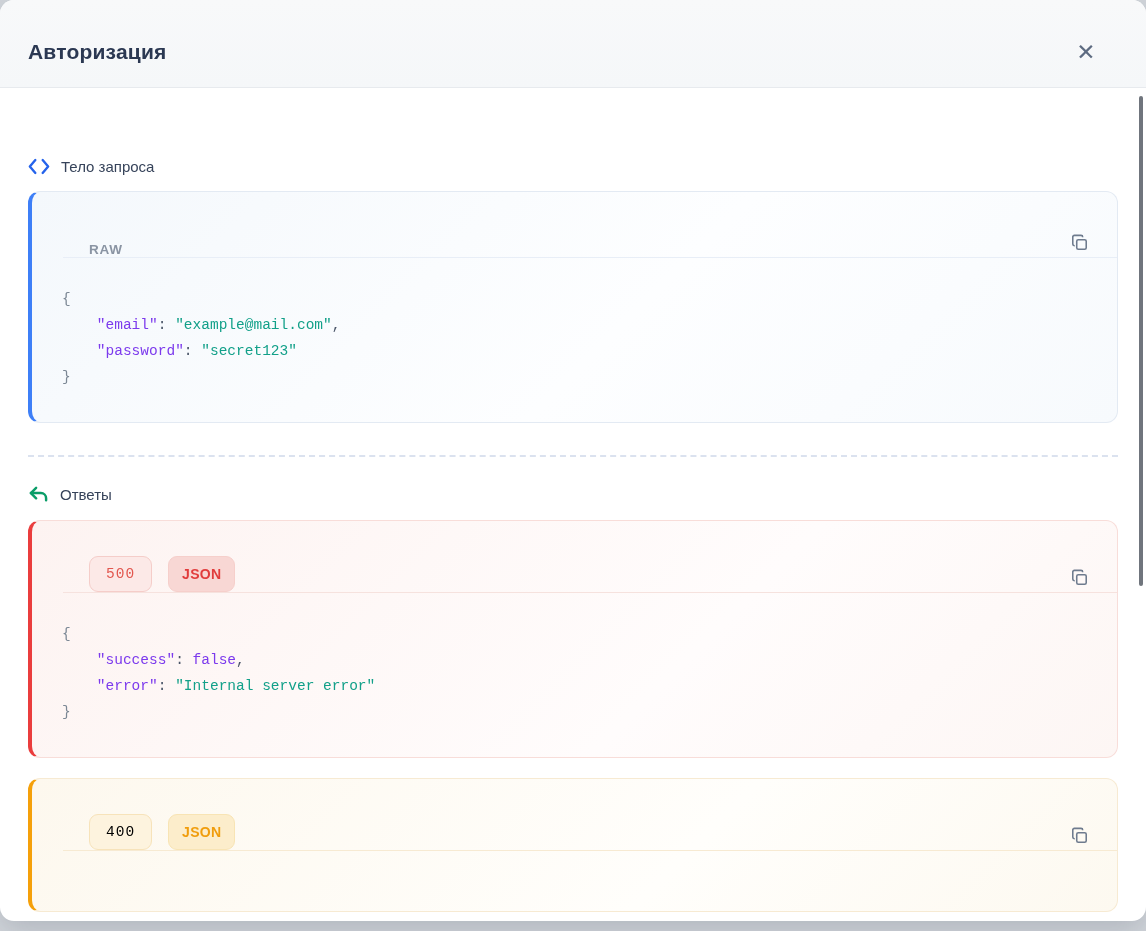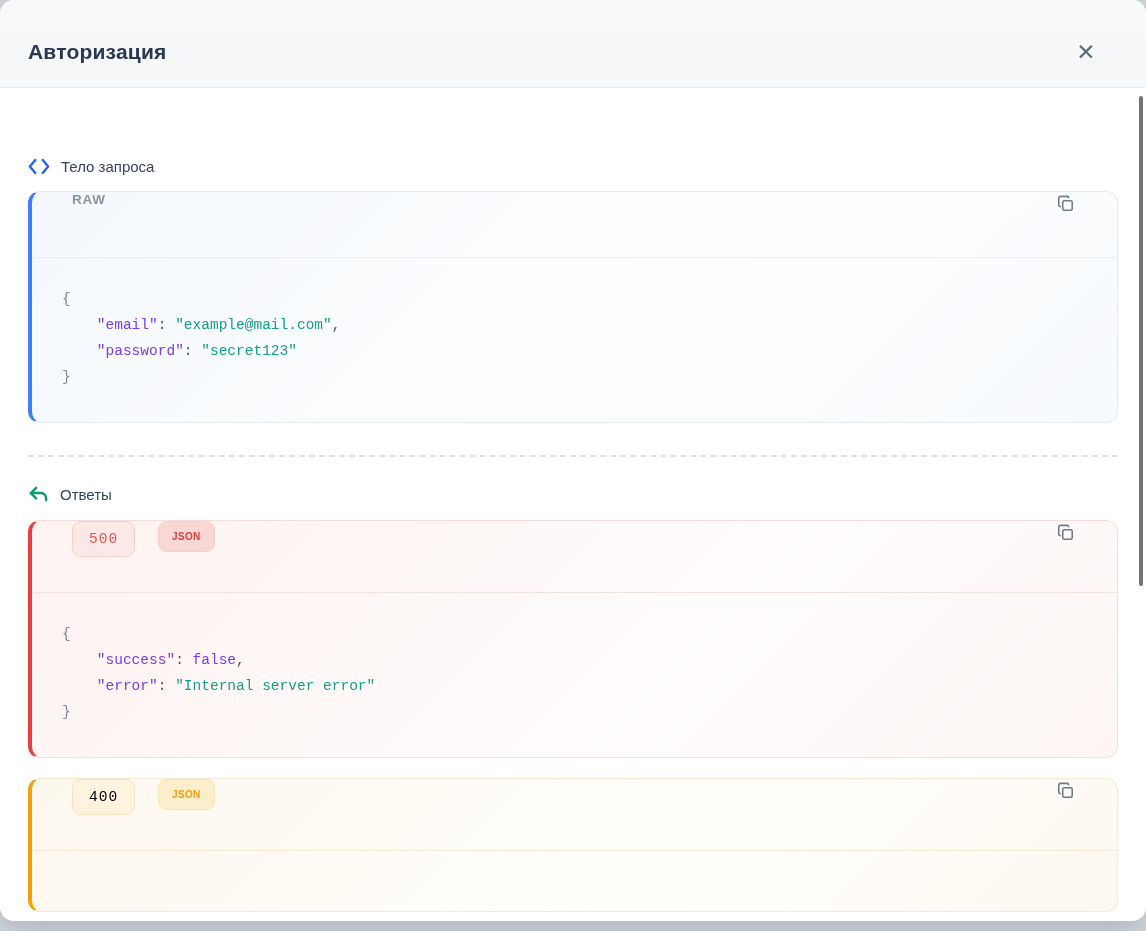--- a/index.html
+++ b/index.html
@@ -75,23 +75,24 @@
   .code-card {
     margin-top:16px;
     border-radius:12px;
     overflow:hidden;
     border:1px solid #e3eaf3;
     border-left:4px solid #3e7ff7;
     background:linear-gradient(135deg,#f4f8fc 0%,#fdfeff 55%,#f7fafd 100%);
   }
   .card-header {
     height:66px;
-    display:flex; align-items:flex-start; justify-content:space-between;
-    padding:0 40px;
+    display:flex; align-items:flex-end; justify-content:space-between;
+    padding:0 26px;
     border-bottom:1px solid #e8eef7;
+    margin-left:31px;
   }
   .raw-label {
     font-size:13.5px; font-weight:700; color:#8a94a3; letter-spacing:.8px;
   }
   .copy-btn { background:transparent; border:none; cursor:pointer; padding:2px; display:flex; }
   .code-area {
     padding:28px 30px 32px 30px;
     font-family:"Liberation Mono", monospace;
     font-size:14.5px;
   }
@@ -103,41 +104,41 @@
   .tok-keyword { color:#7c3aed; }
   .tok-plain   { color:#4a5568; }
   
   .dashed-divider {
     border:none;
     border-top:2px dashed #dbe2ef;
     margin:32px 0 28px 0;
   }
   
   .resp-card { margin-top:16px; }
-  .resp-card .card-header { height:72px; justify-content:flex-start; gap:23px; }
+  .resp-card .card-header { height:72px; justify-content:flex-start; gap:16px; }
   .resp-card .copy-btn { margin-left:auto; }
   .resp-red {
     border:1px solid #f8ddd9;
     border-left:4px solid #ea3d3d;
     background:linear-gradient(135deg,#fdf3f1 0%,#fffcfc 60%,#fdf6f4 100%);
   }
   .resp-red .card-header { border-bottom:1px solid #f6e2de; }
   .resp-orange {
     border:1px solid #f7ead2;
     border-left:4px solid #f5a00a;
     background:linear-gradient(135deg,#fdf8ee 0%,#fffefb 60%,#fdf9f0 100%);
   }
   .resp-orange .card-header { border-bottom:1px solid #f7ead2; }
   .status-badge {
     font-family:"Liberation Mono", monospace;
     font-size:14.5px; letter-spacing:1px;
     padding:9px 16px; border-radius:9px;
   }
   .format-badge {
-    font-size:10px; font-weight:800; letter-spacing:.3px;
+    font-size:14px; font-weight:800; letter-spacing:.3px;
     padding:9px 13px; border-radius:9px;
   }
   .resp-red .status-badge  { color:#e2574f; background:#fce9e7; border:1px solid #f5cdc9; }
   .resp-red .format-badge  { color:#e13c3c; background:#f8d7d4; border:1px solid #f6cfcb; }
   .resp-orange .status-badge { color:#000000; background:#fdf3de; border:1px solid #f7e3ba; }
   .resp-orange .format-badge { color:#f09d0d; background:#fcedcb; border:1px solid #f8e4b4; }
 </style>
 </head>
 <body>
 

